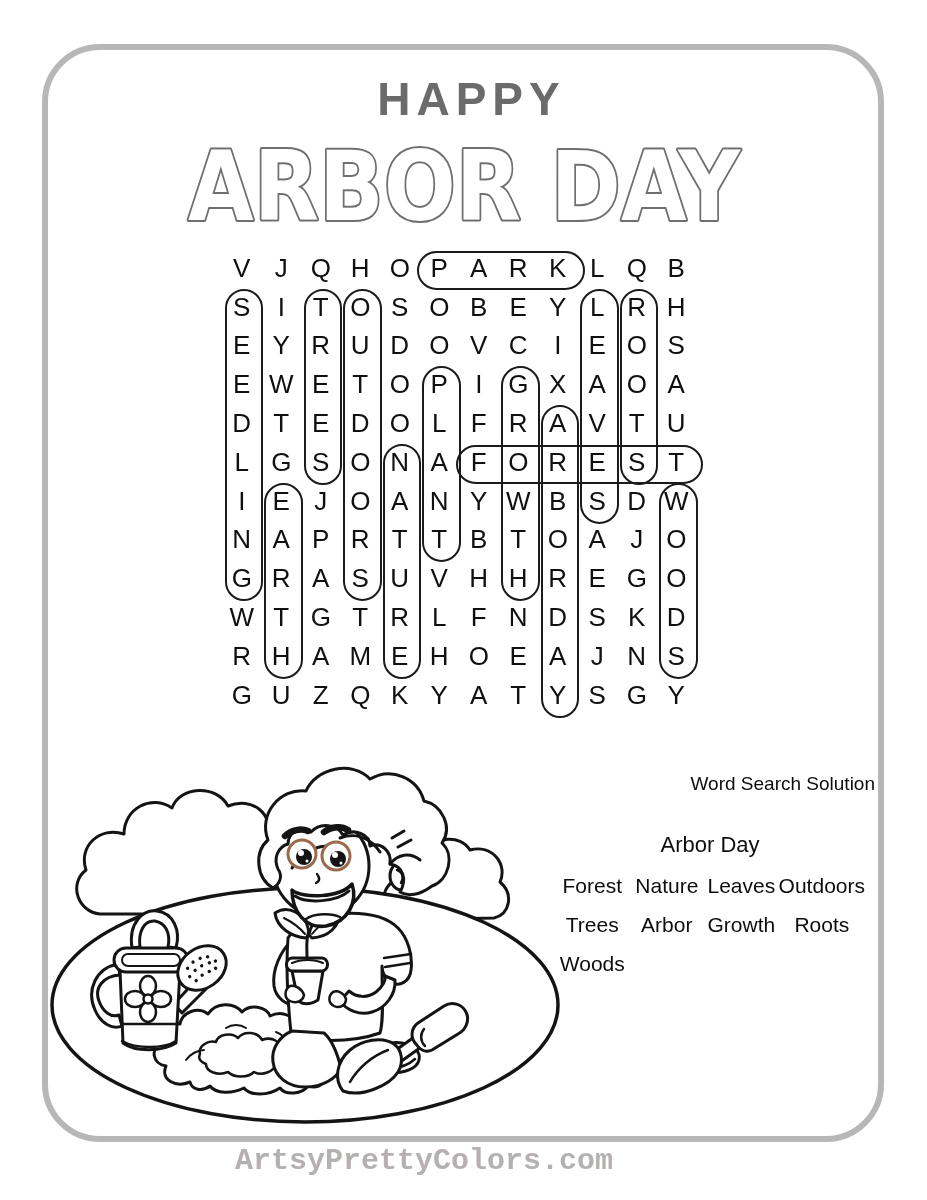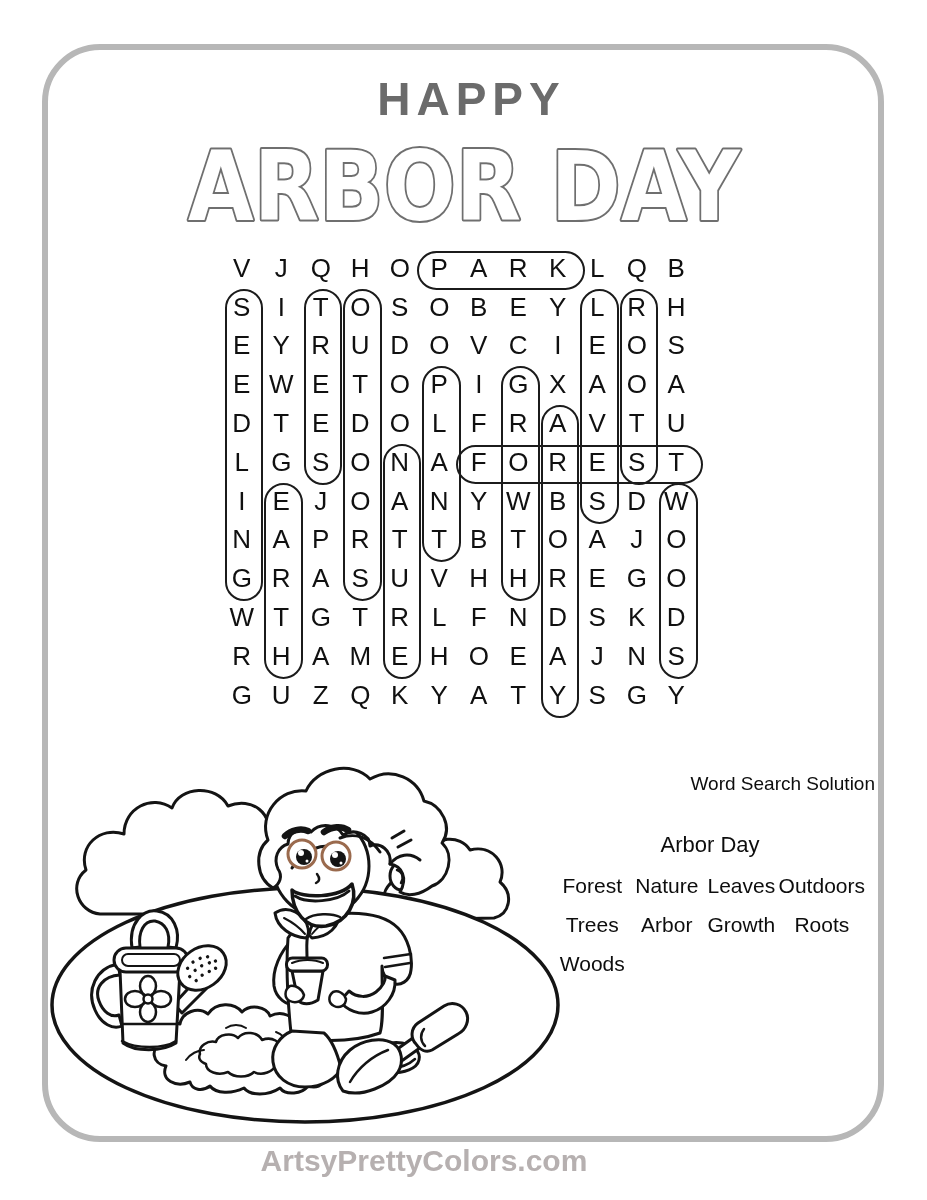--- a/index.html
+++ b/index.html
@@ -41,21 +41,21 @@
   .words-grid{
     position:absolute;left:555px;top:866px;width:310px;
     display:grid;grid-template-columns:1fr 1fr 1fr 1fr;grid-auto-rows:39px;
   }
   .words-grid div{
     display:flex;align-items:center;justify-content:center;
     font-size:21px;color:#0d0d0d;
   }
   .footer-brand{
     position:absolute;left:0;top:1144px;width:848px;text-align:center;
-    font-family:Liberation Sans, sans-serif;font-weight:bold;
+    font-family:Liberation Mono, monospace;font-weight:bold;
     font-size:30px;color:#b6b0b0;
   }
   .illustration{position:absolute;left:40px;top:742px;width:530px;height:385px;}
   .illustration path,.illustration ellipse,.illustration rect,.illustration line{
     vector-effect:none;
   }
 </style>
 </head>
 <body>
 

